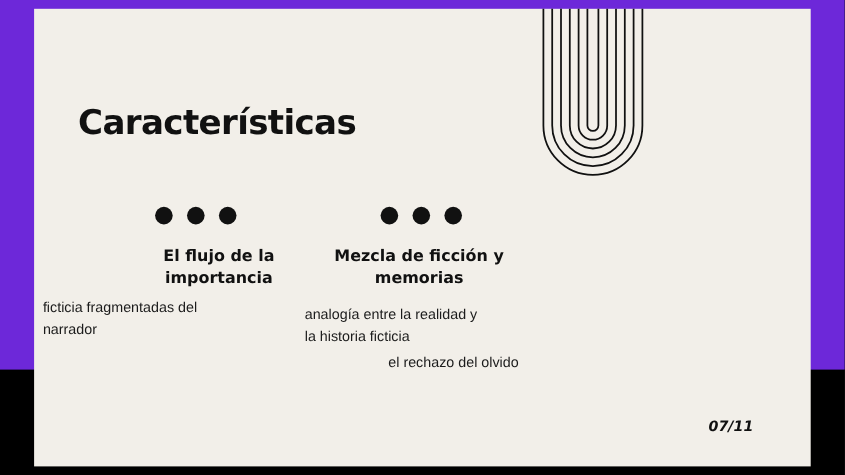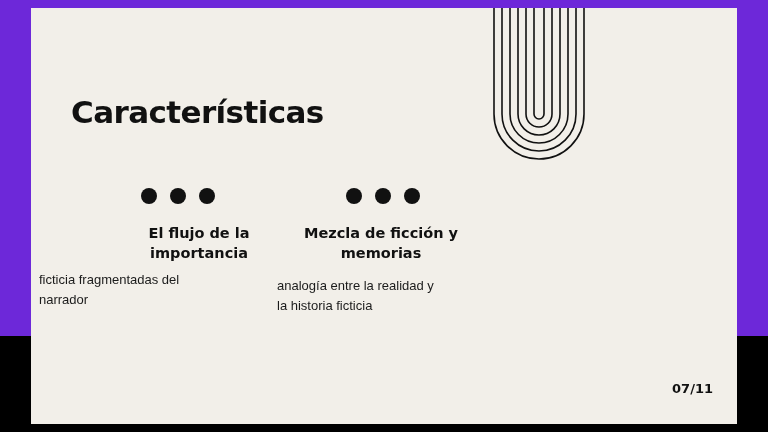--- a/index.html
+++ b/index.html
@@ -90,26 +90,27 @@
   }
 
   .n1 { left: 8px;  top: 262px; width: 150px; }
   .n2 { left: 78px; top: 312px; width: 160px; }
   .n3 { left: 246px; top: 244px; width: 160px; margin-top: 24px; }
   .n4 { left: 322px; top: 312px; width: 220px; }
   .n5 { left: 268px; top: 340px; width: 190px; }
 
   .pagenum {
     position: absolute;
-    right: 24px;
+    right: 52px;
     bottom: 28px;
     font-size: 13px;
     font-weight: bold;
     color: #111111;
     font-family: "DejaVu Sans", sans-serif;
+    font-style: italic;
   }
 </style>
 </head>
 <body>
 
 <div class="stage">
   <div class="slide">
 
     <div class="deco">
       <svg width="110" height="170" viewBox="0 0 110 170" fill="none" stroke="#111111" stroke-width="1.6">
@@ -137,16 +138,17 @@
       <div class="dots">
         <span class="dot"></span>
         <span class="dot"></span>
         <span class="dot"></span>
       </div>
       <div class="subhead">Mezcla de ficción y memorias</div>
     </div>
 
     <div class="note n1">ficticia fragmentadas del narrador</div>
     <div class="note n3">analogía entre la realidad y la historia ficticia</div>
+    <div class="note n4">el rechazo del olvido</div>
 
     <div class="pagenum">07/11</div>
   </div>
 </div>
 
 </body></html>

